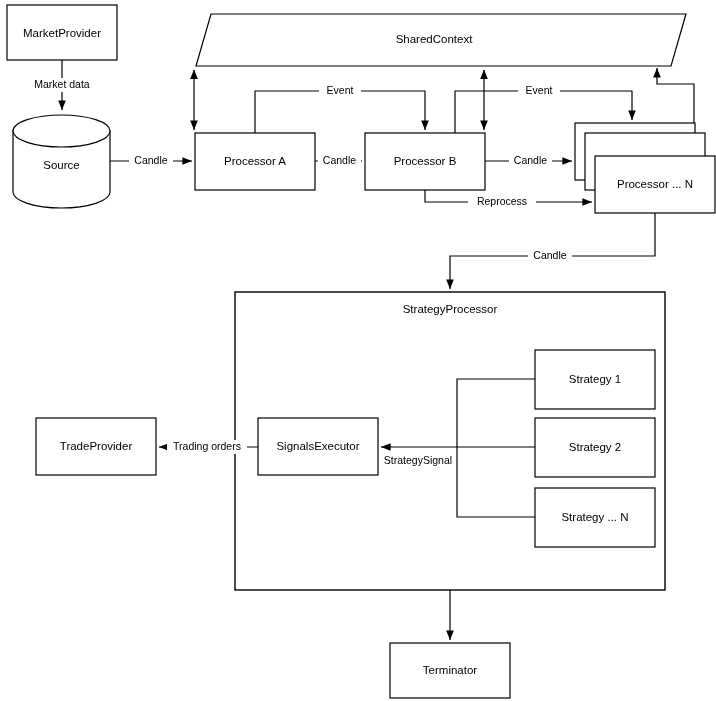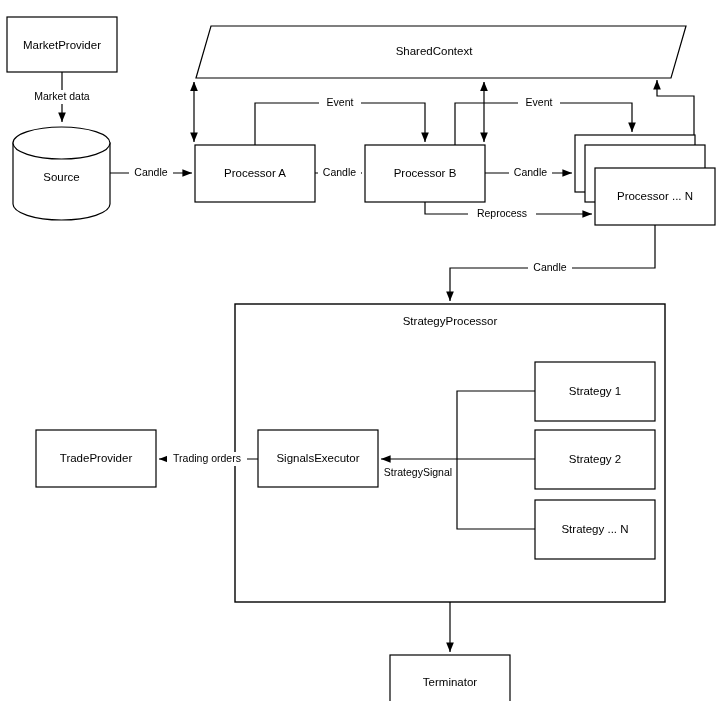--- a/index.html
+++ b/index.html
@@ -10,21 +10,20 @@
   body {
     width: 716px;
     height: 701px;
     font-family: "Liberation Sans", sans-serif;
     overflow: hidden;
   }
   #diagram-root {
     position: relative;
     width: 716px;
     height: 590px;
-    margin-top: 12px;
   }
   svg#flow {
     display: block;
     width: 716px;
     height: 701px;
   }
   .node-rect {
     fill: #ffffff;
     stroke: #000000;
     stroke-width: 1.2;

